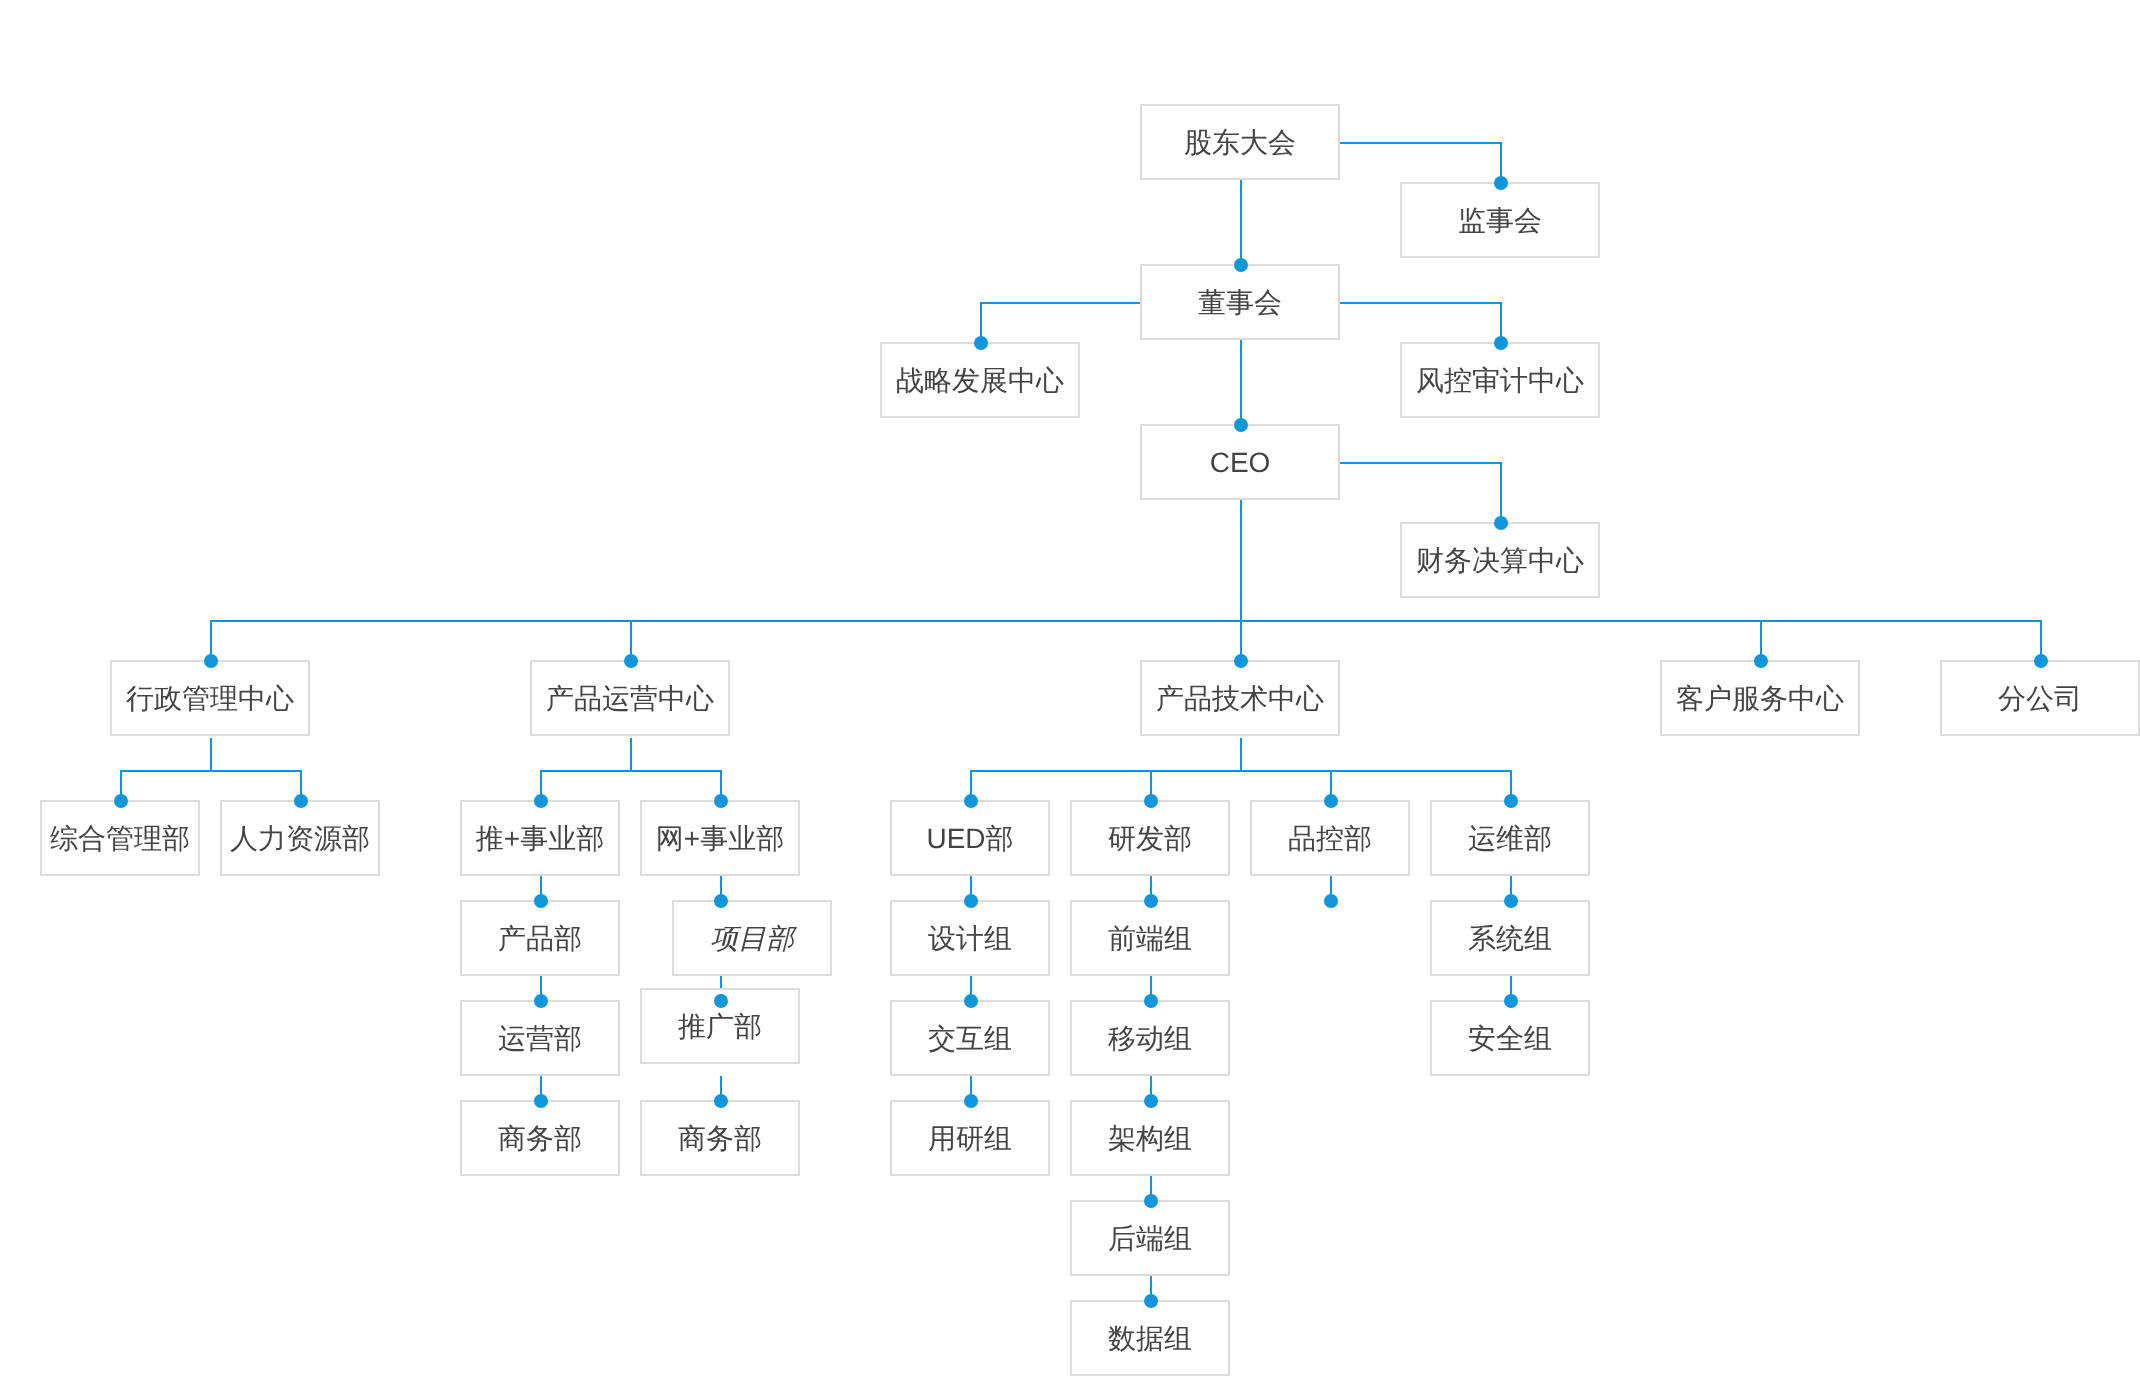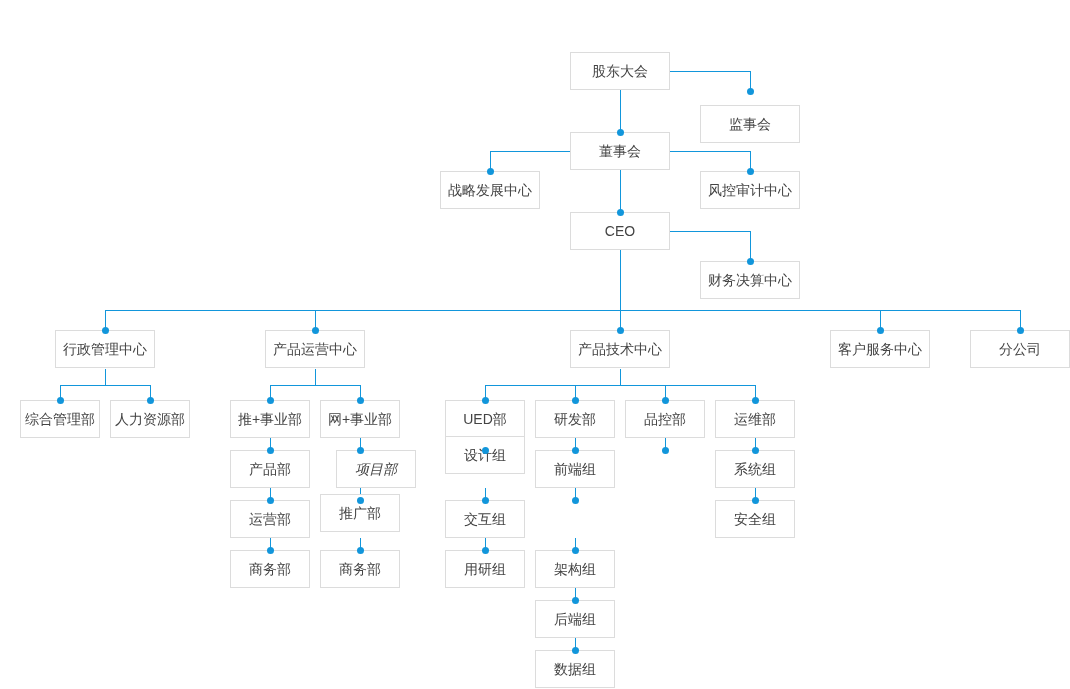--- a/index.html
+++ b/index.html
@@ -162,21 +162,21 @@
   <div class="dot" style="left:571.5px; top:546.5px;"></div>
   <div class="dot" style="left:571.5px; top:596.5px;"></div>
   <div class="dot" style="left:571.5px; top:646.5px;"></div>
   <div class="dot" style="left:661.5px; top:446.5px;"></div>
   <div class="dot" style="left:751.5px; top:446.5px;"></div>
   <div class="dot" style="left:751.5px; top:496.5px;"></div>
 
   <div class="node w100" style="left:570px; top:52px;">
     <span class="node-label">股东大会</span>
   </div>
-  <div class="node w100" style="left:700px; top:105px;">
+  <div class="node w100" style="left:700px; top:91px;">
     <span class="node-label">监事会</span>
   </div>
   <div class="node w100" style="left:570px; top:132px;">
     <span class="node-label">董事会</span>
   </div>
   <div class="node w100" style="left:440px; top:171px;">
     <span class="node-label">战略发展中心</span>
   </div>
   <div class="node w100" style="left:700px; top:171px;">
     <span class="node-label">风控审计中心</span>
@@ -233,36 +233,39 @@
   <div class="node w80" style="left:320px; top:494px;">
     <span class="node-label">推广部</span>
   </div>
   <div class="node w80" style="left:320px; top:550px;">
     <span class="node-label">商务部</span>
   </div>
 
   <div class="node w80" style="left:445px; top:400px;">
     <span class="node-label">UED部</span>
   </div>
-  <div class="node w80" style="left:445px; top:436px;">
+  <div class="node w80" style="left:445px; top:450px;">
     <span class="node-label">设计组</span>
   </div>
   <div class="node w80" style="left:445px; top:500px;">
     <span class="node-label">交互组</span>
   </div>
   <div class="node w80" style="left:445px; top:550px;">
     <span class="node-label">用研组</span>
   </div>
 
   <div class="node w80" style="left:535px; top:400px;">
     <span class="node-label">研发部</span>
   </div>
   <div class="node w80" style="left:535px; top:450px;">
     <span class="node-label">前端组</span>
   </div>
+  <div class="node w80" style="left:535px; top:500px;">
+    <span class="node-label">移动组</span>
+  </div>
   <div class="node w80" style="left:535px; top:550px;">
     <span class="node-label">架构组</span>
   </div>
   <div class="node w80" style="left:535px; top:600px;">
     <span class="node-label">后端组</span>
   </div>
   <div class="node w80" style="left:535px; top:650px;">
     <span class="node-label">数据组</span>
   </div>
 

